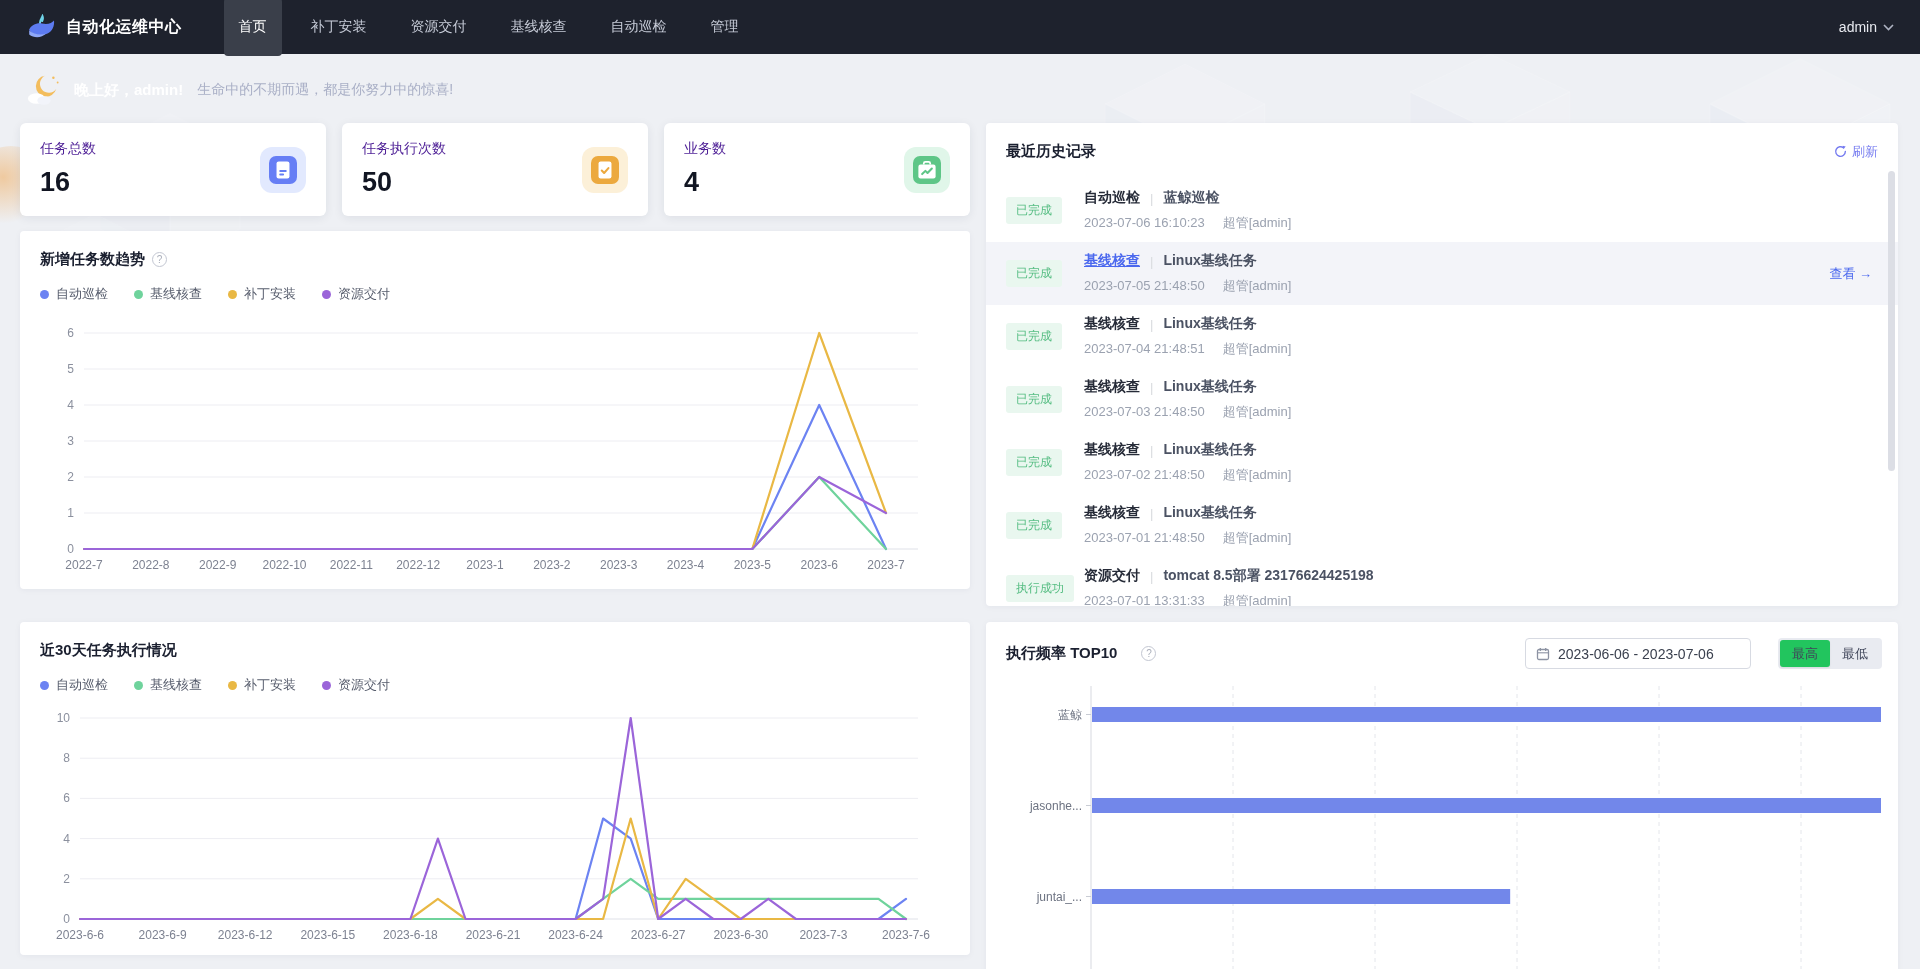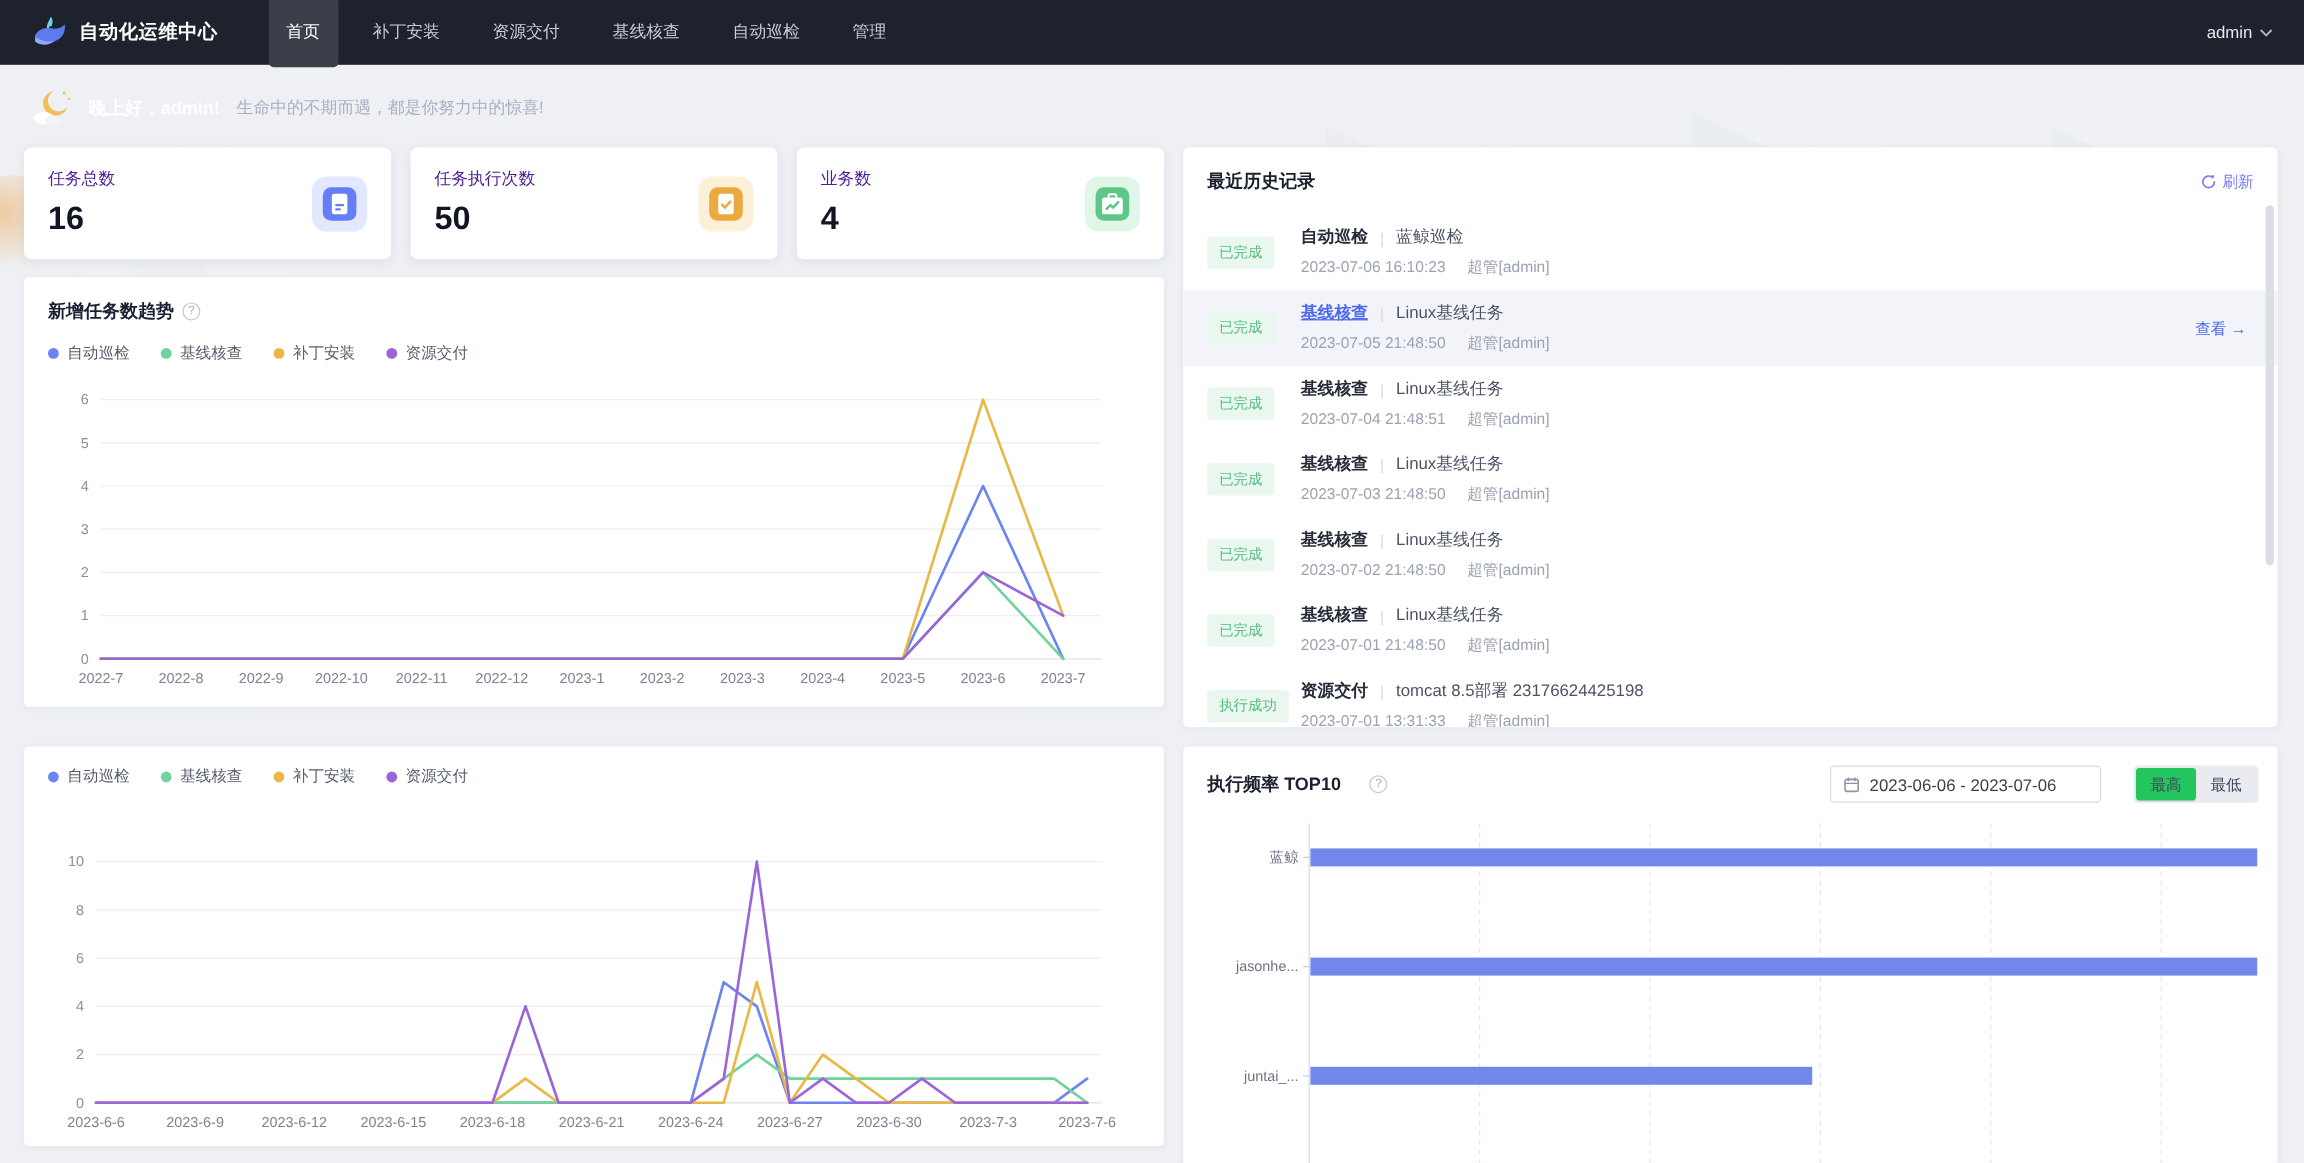--- a/index.html
+++ b/index.html
@@ -58,21 +58,21 @@
   .refresh-btn { margin-left:auto; display:flex; align-items:center; gap:5px; color:#767cf0; font-size:13px; cursor:pointer; }
   .hist-list { position:absolute; left:0; right:0; top:56px; bottom:0; overflow:hidden; }
   .hist-row { position:relative; height:63px; display:flex; align-items:center; padding-left:20px; }
   .hist-row.hl { background:#f3f4f9; }
   .hist-badge-col { width:78px; flex:0 0 auto; }
   .hist-badge { display:inline-block; background:#e9f7ef; color:#55bd82; font-size:12px; padding:5px 10px; border-radius:3px; white-space:nowrap; }
   .hist-line1 { font-size:14px; color:#262b38; display:flex; align-items:center; }
   .hist-type { font-weight:bold; color:#262b38; }
   .hist-type.link { color:#4b68ee; text-decoration:underline; cursor:pointer; }
   .hist-sep { color:#d8dade; margin:0 10px; font-size:13px; }
-  .hist-name { color:#4b5263; font-weight:normal; }
+  .hist-name { color:#4b5263; font-weight:bold; }
   .hist-line2 { margin-top:7px; font-size:13px; color:#9ba2b0; }
   .hist-line2 .op { margin-left:18px; }
   .hist-view { position:absolute; right:26px; top:50%; transform:translateY(-50%); color:#4b68ee; font-size:13px; cursor:pointer; }
   .hist-scrollthumb { position:absolute; right:3px; top:48px; width:7px; height:300px; border-radius:4px; background:#dcdee5; cursor:pointer; }
 
   
   #panel-trend  { left:20px; top:231px; width:950px; height:358px; }
   #panel-exec30 { left:20px; top:622px; width:950px; height:333px; }
   #chart-trend  { left:12px; right:12px; top:88px; height:258px; }
   #chart-exec30 { left:12px; right:12px; top:82px; height:243px; }
@@ -262,20 +262,23 @@
           <text x="787.1666666666666" y="250" text-anchor="middle" font-size="12" fill="#7d8291">2023-6</text>
           <text x="854" y="250" text-anchor="middle" font-size="12" fill="#7d8291">2023-7</text>
           <polyline points="52.0,230.0 118.8,230.0 185.7,230.0 252.5,230.0 319.3,230.0 386.2,230.0 453.0,230.0 519.8,230.0 586.7,230.0 653.5,230.0 720.3,230.0 787.2,86.0 854.0,230.0" fill="none" stroke="#6c83f2" stroke-width="2.2" stroke-linejoin="round" stroke-linecap="round"></polyline>
           <polyline points="52.0,230.0 118.8,230.0 185.7,230.0 252.5,230.0 319.3,230.0 386.2,230.0 453.0,230.0 519.8,230.0 586.7,230.0 653.5,230.0 720.3,230.0 787.2,158.0 854.0,230.0" fill="none" stroke="#6fd39c" stroke-width="2.2" stroke-linejoin="round" stroke-linecap="round"></polyline>
           <polyline points="52.0,230.0 118.8,230.0 185.7,230.0 252.5,230.0 319.3,230.0 386.2,230.0 453.0,230.0 519.8,230.0 586.7,230.0 653.5,230.0 720.3,230.0 787.2,14.0 854.0,194.0" fill="none" stroke="#e9b844" stroke-width="2.2" stroke-linejoin="round" stroke-linecap="round"></polyline>
           <polyline points="52.0,230.0 118.8,230.0 185.7,230.0 252.5,230.0 319.3,230.0 386.2,230.0 453.0,230.0 519.8,230.0 586.7,230.0 653.5,230.0 720.3,230.0 787.2,158.0 854.0,194.0" fill="none" stroke="#9b65d9" stroke-width="2.2" stroke-linejoin="round" stroke-linecap="round"></polyline>
         </svg></div>
   </div>
 
   <div class="panel" id="panel-exec30">
+    <div class="panel-head">
+      <span class="panel-title">近30天任务执行情况</span>
+    </div>
     <div class="legend-row">
         <span class="legend-item">
           <span class="legend-dot" style="background:#6c83f2"></span>
           <span>自动巡检</span>
         </span>
         <span class="legend-item">
           <span class="legend-dot" style="background:#6fd39c"></span>
           <span>基线核查</span>
         </span>
         <span class="legend-item">

